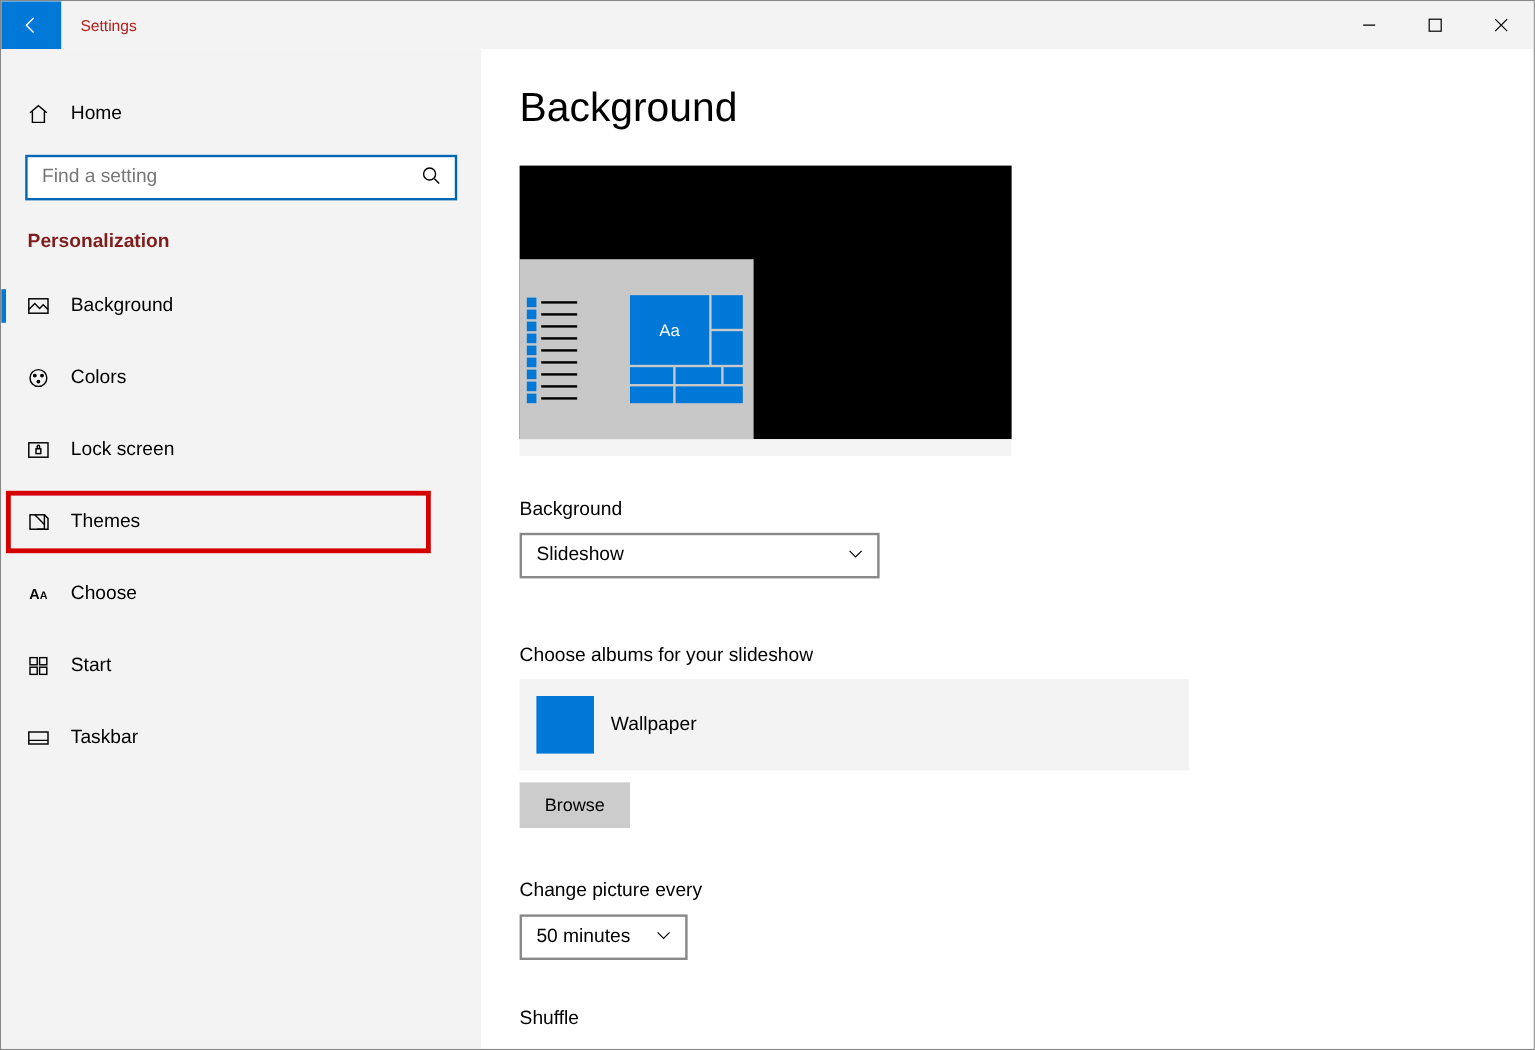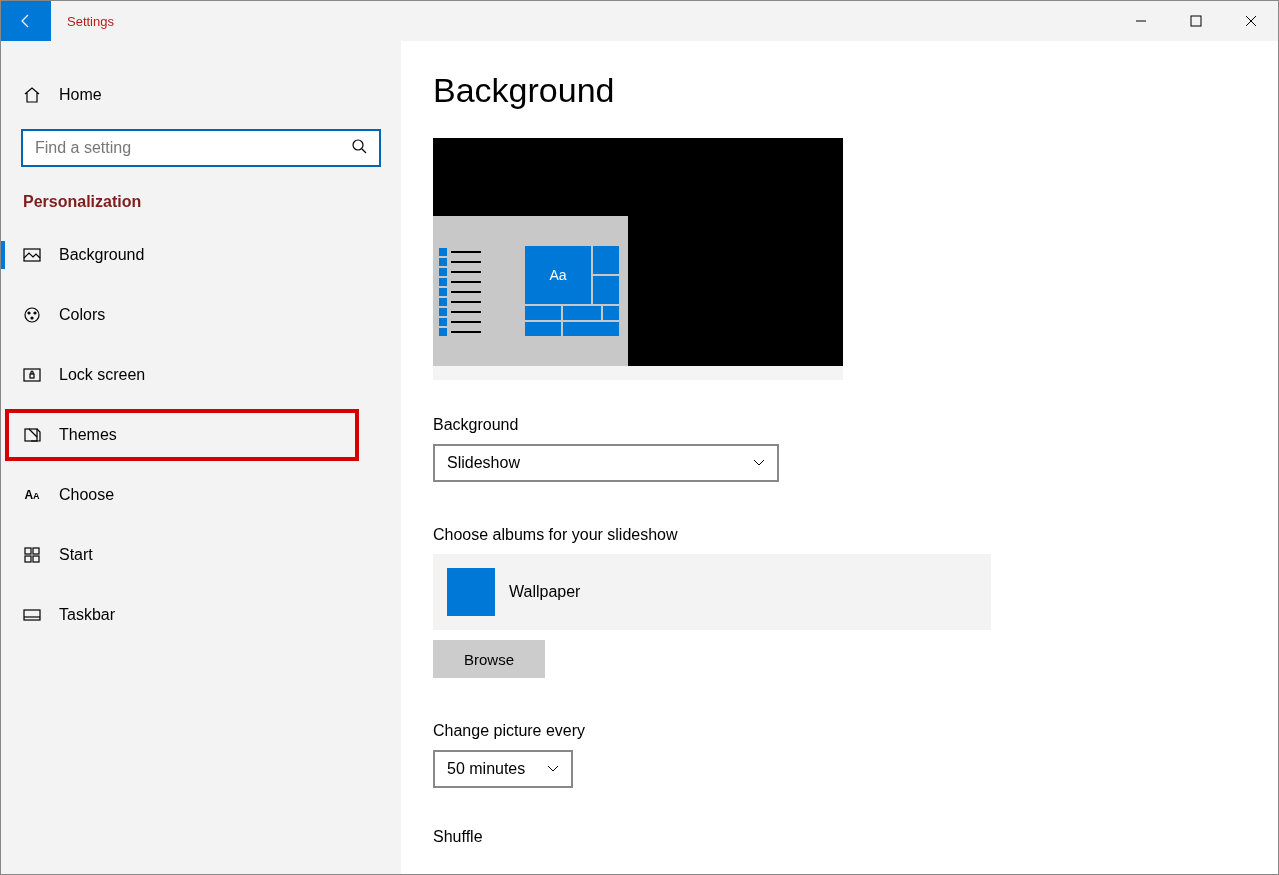--- a/index.html
+++ b/index.html
@@ -48,30 +48,30 @@
 .tile-r1 { width: 26px; height: 28px; background: #0078d7; position: absolute; left: 68px; top: 0; }
 .tile-r2 { width: 26px; height: 28px; background: #0078d7; position: absolute; left: 68px; top: 30px; }
 .tile-b1 { width: 36px; height: 14px; background: #0078d7; position: absolute; left: 0; top: 60px; }
 .tile-b2 { width: 38px; height: 14px; background: #0078d7; position: absolute; left: 38px; top: 60px; }
 .tile-b3 { width: 16px; height: 14px; background: #0078d7; position: absolute; left: 78px; top: 60px; }
 .tile-b4 { width: 36px; height: 14px; background: #0078d7; position: absolute; left: 0; top: 76px; }
 .tile-b5 { width: 56px; height: 14px; background: #0078d7; position: absolute; left: 38px; top: 76px; }
 .preview-shadow { position: absolute; left: 0; width: 410px; height: 14px; bottom: -14px; background: #f4f4f4; }
 
 .field-label { font-size: 16px; color: #000; margin-bottom: 10px; }
-.dropdown { width: 346px; height: 38px; border: 2px solid #888; display: flex; align-items: center; padding: 0 12px; justify-content: space-between; margin-bottom: 44px; }
+.dropdown { width: 300px; height: 38px; border: 2px solid #888; display: flex; align-items: center; padding: 0 12px; justify-content: space-between; margin-bottom: 56px; }
 .dropdown span { font-size: 16px; }
 .dropdown .chev { font-size: 10px; }
 .dropdown.small { width: 140px; margin-bottom: 40px; }
 
 .album-row { width: 558px; height: 76px; background: #f3f3f3; display: flex; align-items: center; padding: 0 14px; gap: 14px; margin-bottom: 10px; }
 .album-sq { width: 48px; height: 48px; background: #0078d7; }
 .album-lbl { font-size: 16px; }
 
-.browse-btn { width: 112px; height: 38px; background: #ccc; border: none; display: flex; align-items: center; justify-content: center; font-size: 15px; margin-bottom: 44px; }
+.browse-btn { width: 92px; height: 38px; background: #ccc; border: none; display: flex; align-items: center; justify-content: center; font-size: 15px; margin-bottom: 44px; }
 
 svg.icon { stroke: #000; stroke-width: 1.2; fill: none; }
 </style>
 </head>
 <body>
 
 <div class="titlebar">
   <div class="back-btn">
     <svg class="icon" width="18" height="18" viewBox="0 0 18 18">
         <path d="M11 3 L5 9 L11 15" stroke="#fff"></path>

